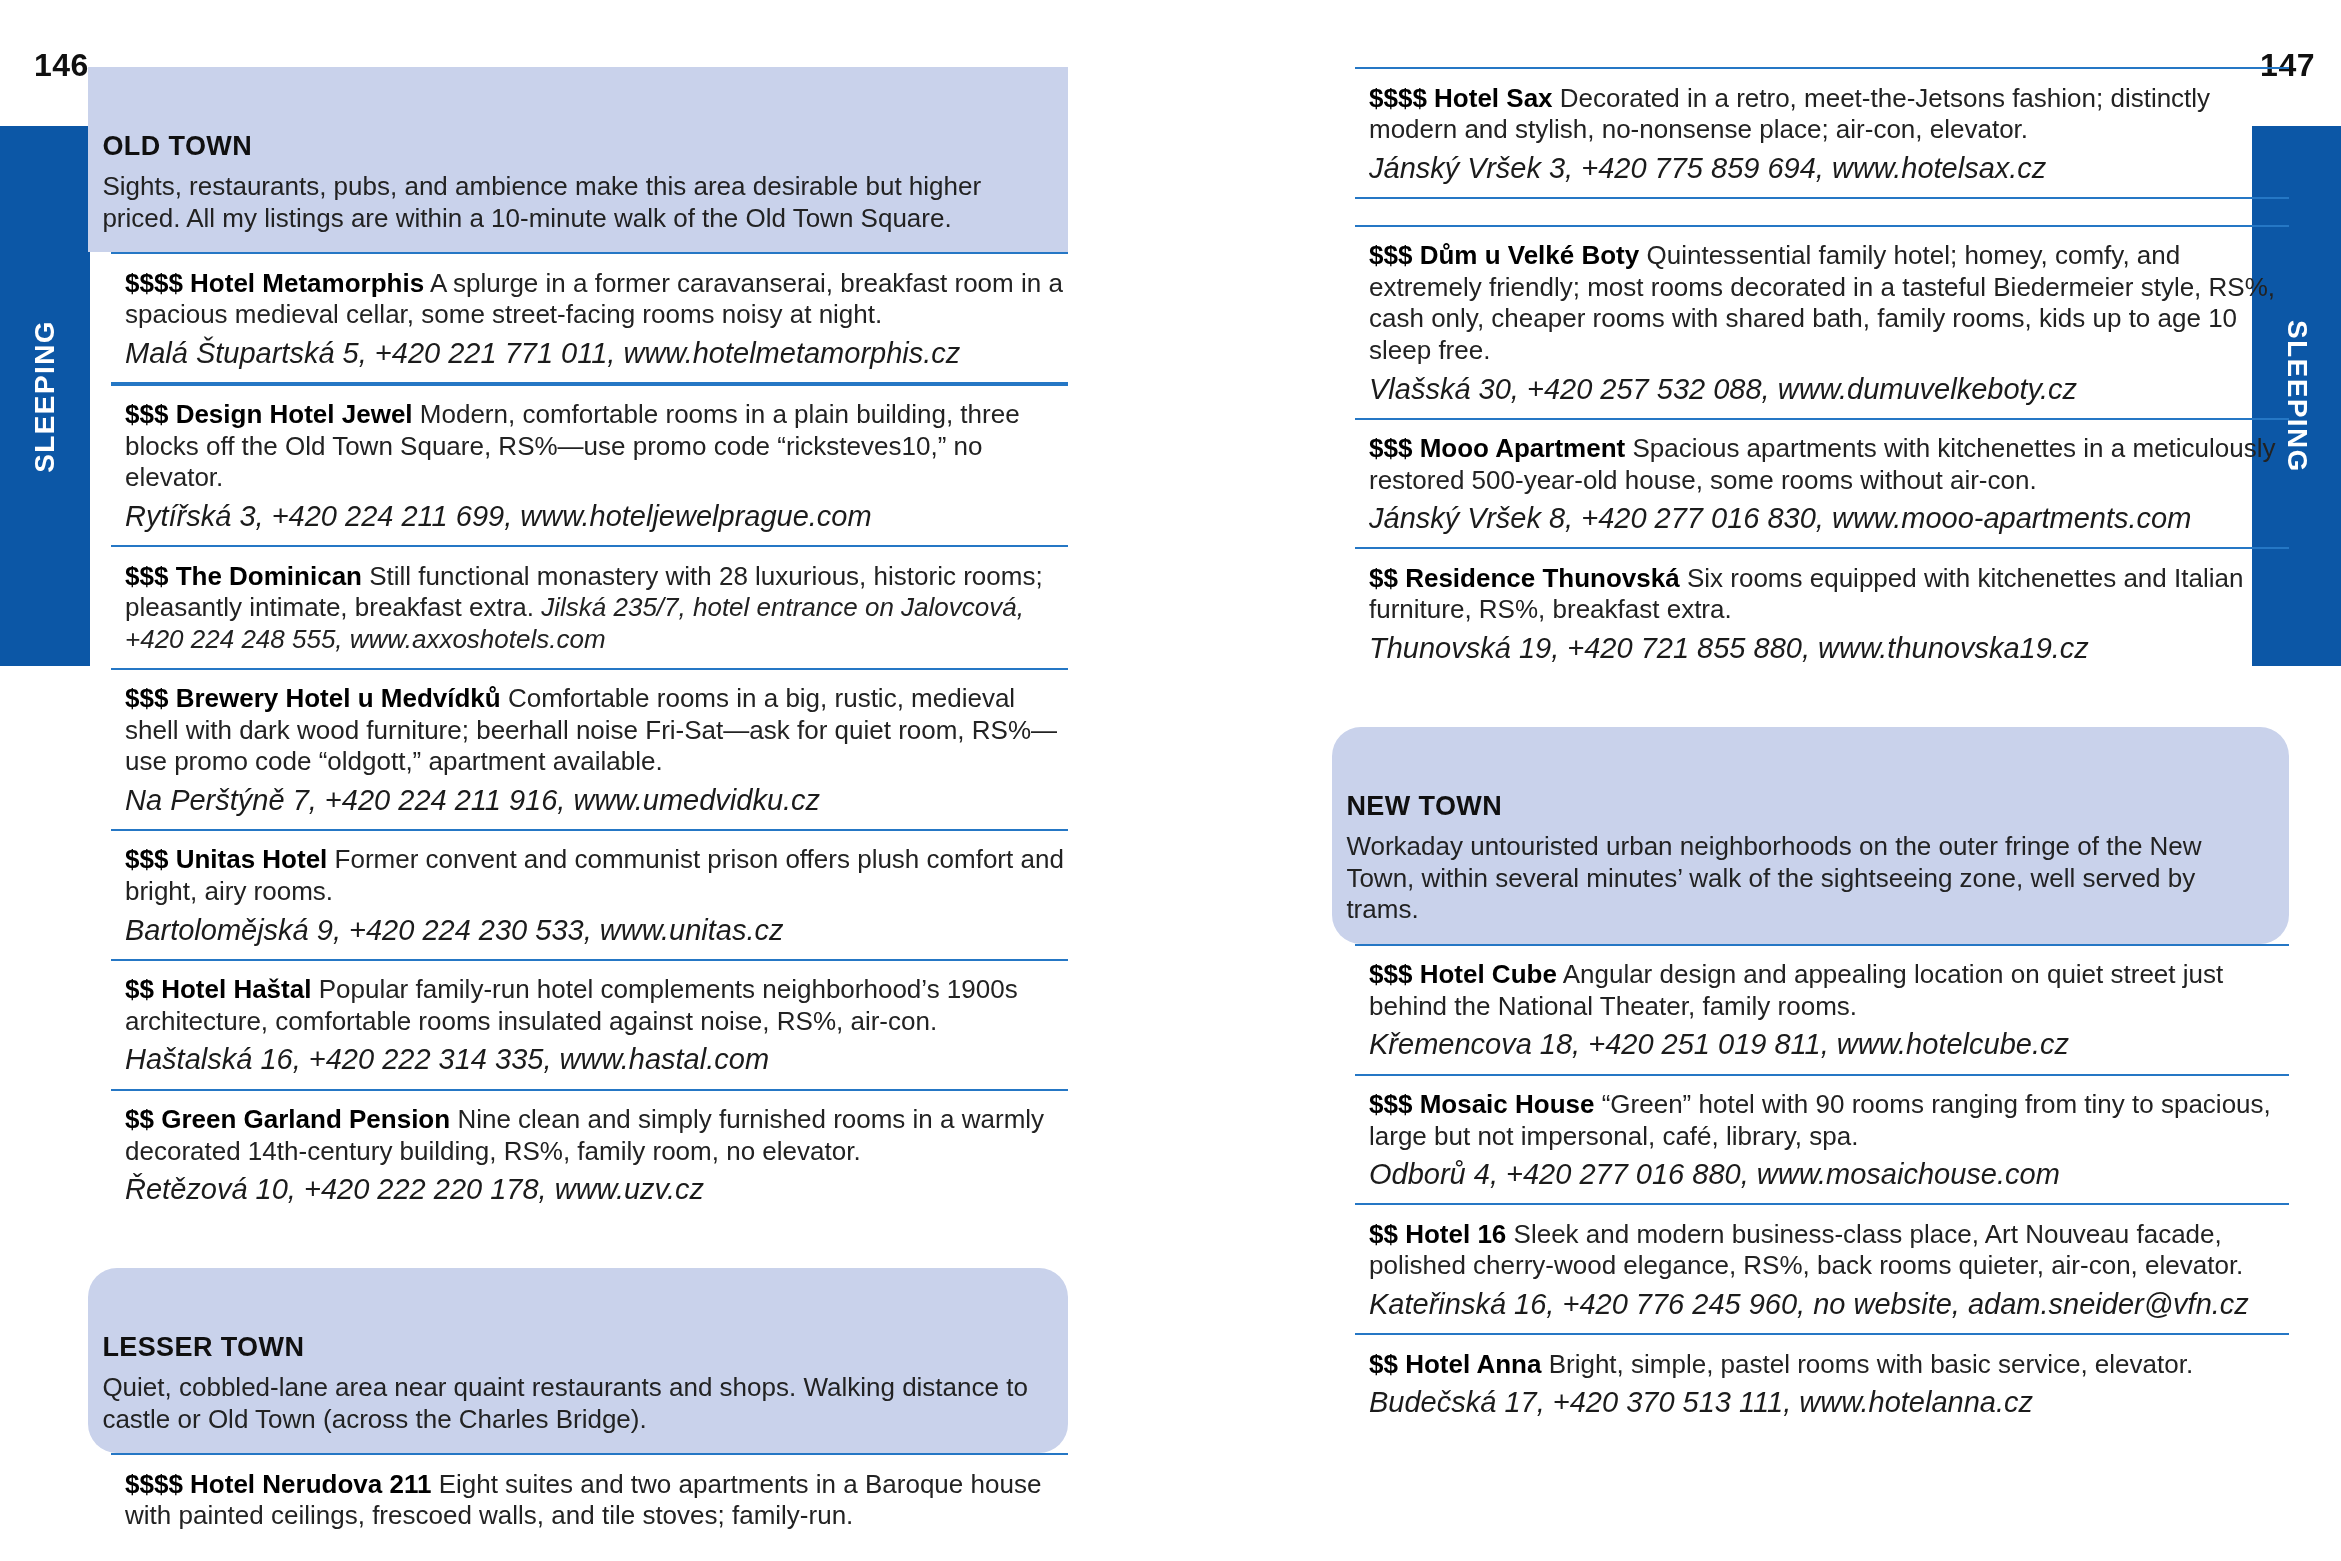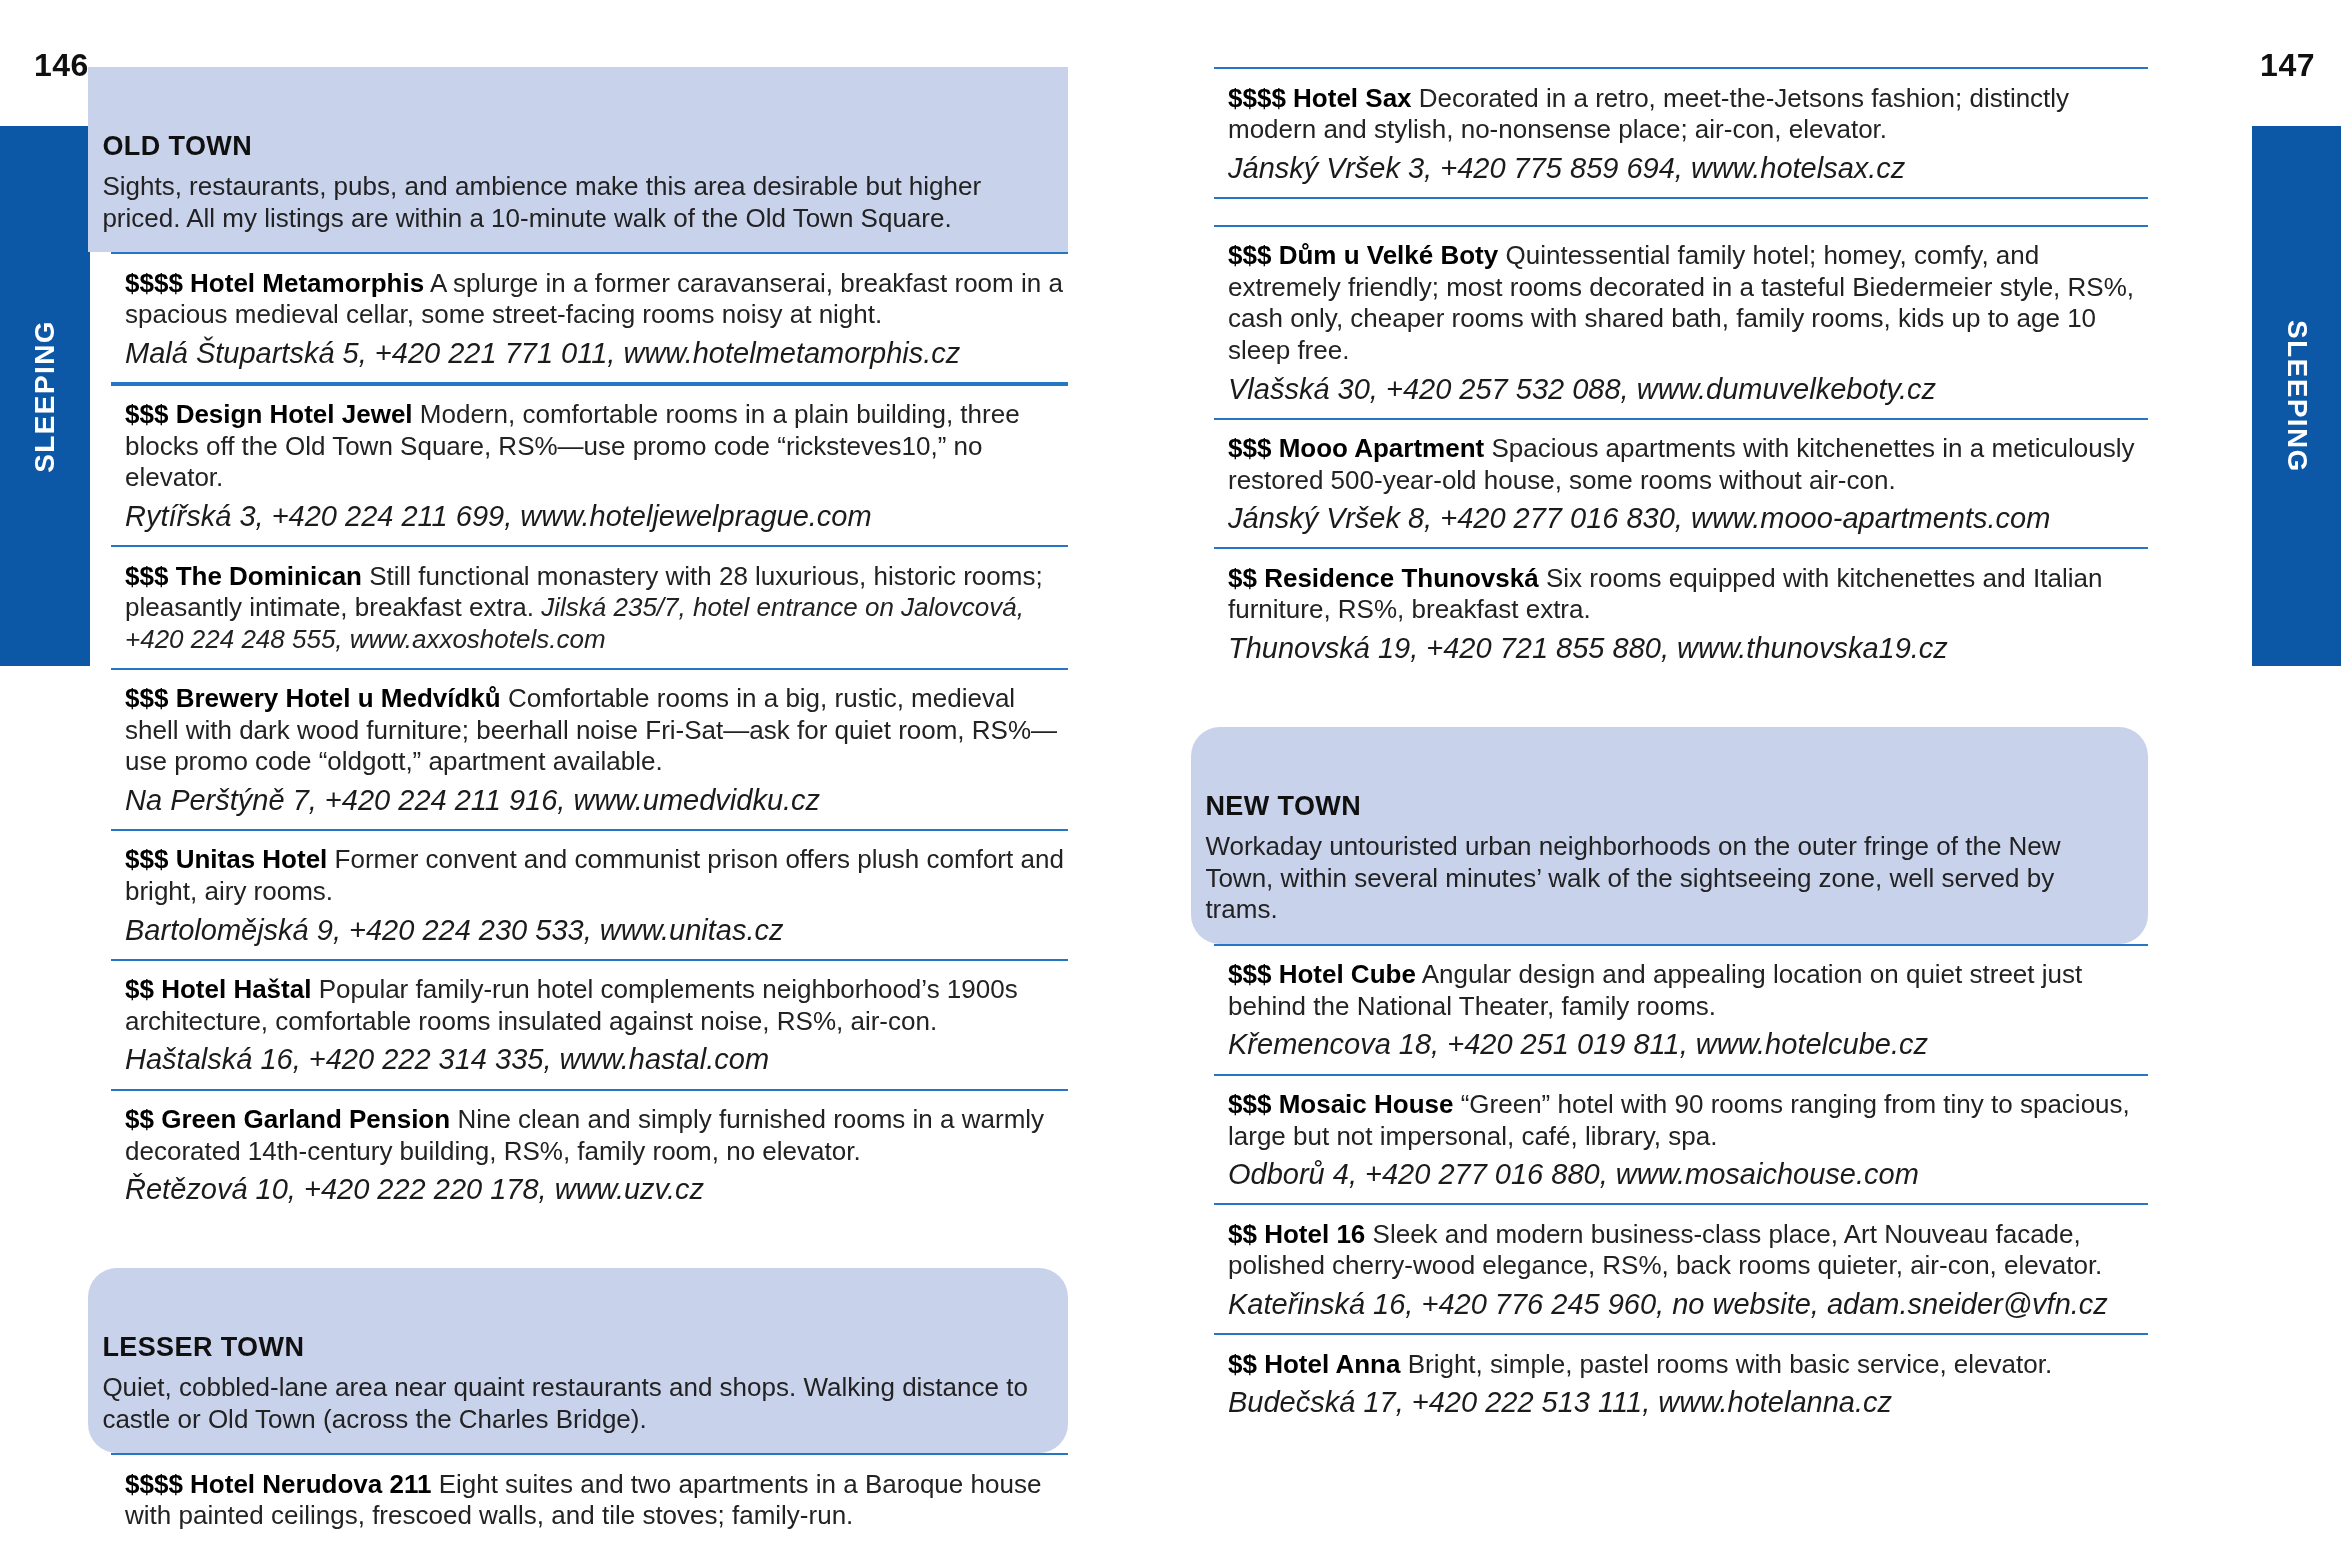--- a/index.html
+++ b/index.html
@@ -32,21 +32,21 @@
   .tab-right { right: 0; }
   .tab span {
     color: #ffffff; font-weight: bold; font-size: 28px; letter-spacing: 1.4px;
     writing-mode: vertical-rl; white-space: nowrap;
   }
   .tab-left span { transform: rotate(180deg); }
 
   
   .col { position: absolute; top: 67px; }
   .col-left  { left: 88px;   width: 980px; }
-  .col-right { left: 1191px; width: 957px; }
+  .col-right { left: 1332px; width: 957px; }
 
   .section-box {
     background: #c9d2eb;
     padding: 16px 21.6px 18px 14.4px;
   }
   .section-box.gap-above { margin-top: 50px; border-radius: 29px; }
   .section-title {
     font-size: 27px; font-weight: bold; color: #101010;
     letter-spacing: 0.4px; margin-bottom: 9px; margin-top: 48px;
   }
@@ -169,18 +169,18 @@
         <p class="contact">Odborů 4, +420 277 016 880, www.mosaichouse.com</p>
       </div>
       <hr class="divider">
       <div class="entry">
         <p class="lead"><span class="price">$$</span> <span class="hname">Hotel 16</span> <span class="hdesc">Sleek and modern business-class place, Art Nouveau facade, polished cherry-wood elegance, RS%, back rooms quieter, air-con, elevator.</span></p>
         <p class="contact">Kateřinská 16, +420 776 245 960, no website, adam.sneider@vfn.cz</p>
       </div>
       <hr class="divider">
       <div class="entry">
         <p class="lead"><span class="price">$$</span> <span class="hname">Hotel Anna</span> <span class="hdesc">Bright, simple, pastel rooms with basic service, elevator.</span></p>
-        <p class="contact">Budečská 17, +420 222 513 111, www.hotelanna.cz</p>
+        <p class="contact">Budečská 17, +420 370 513 111, www.hotelanna.cz</p>
       </div>
     </div>
 
 </div>
 
 
 </body></html>

